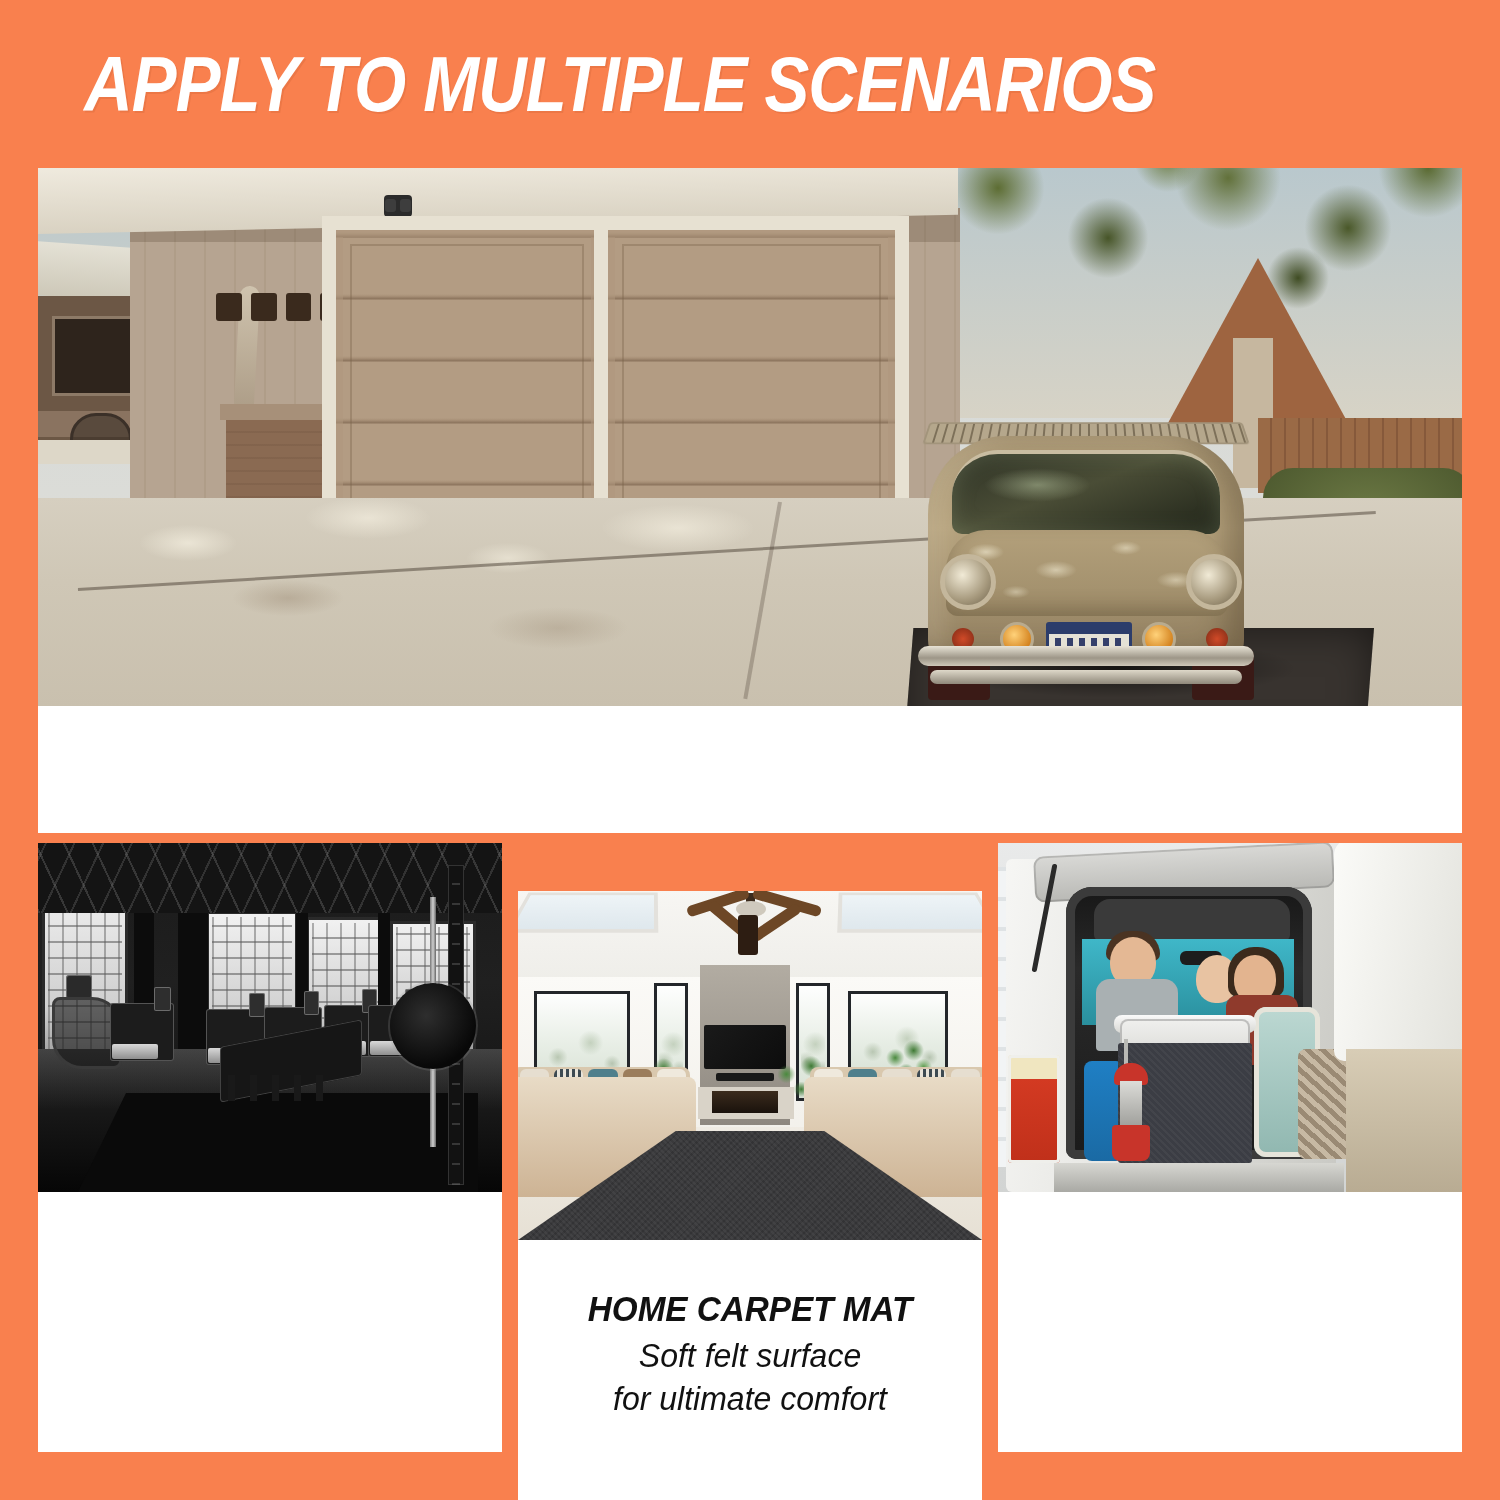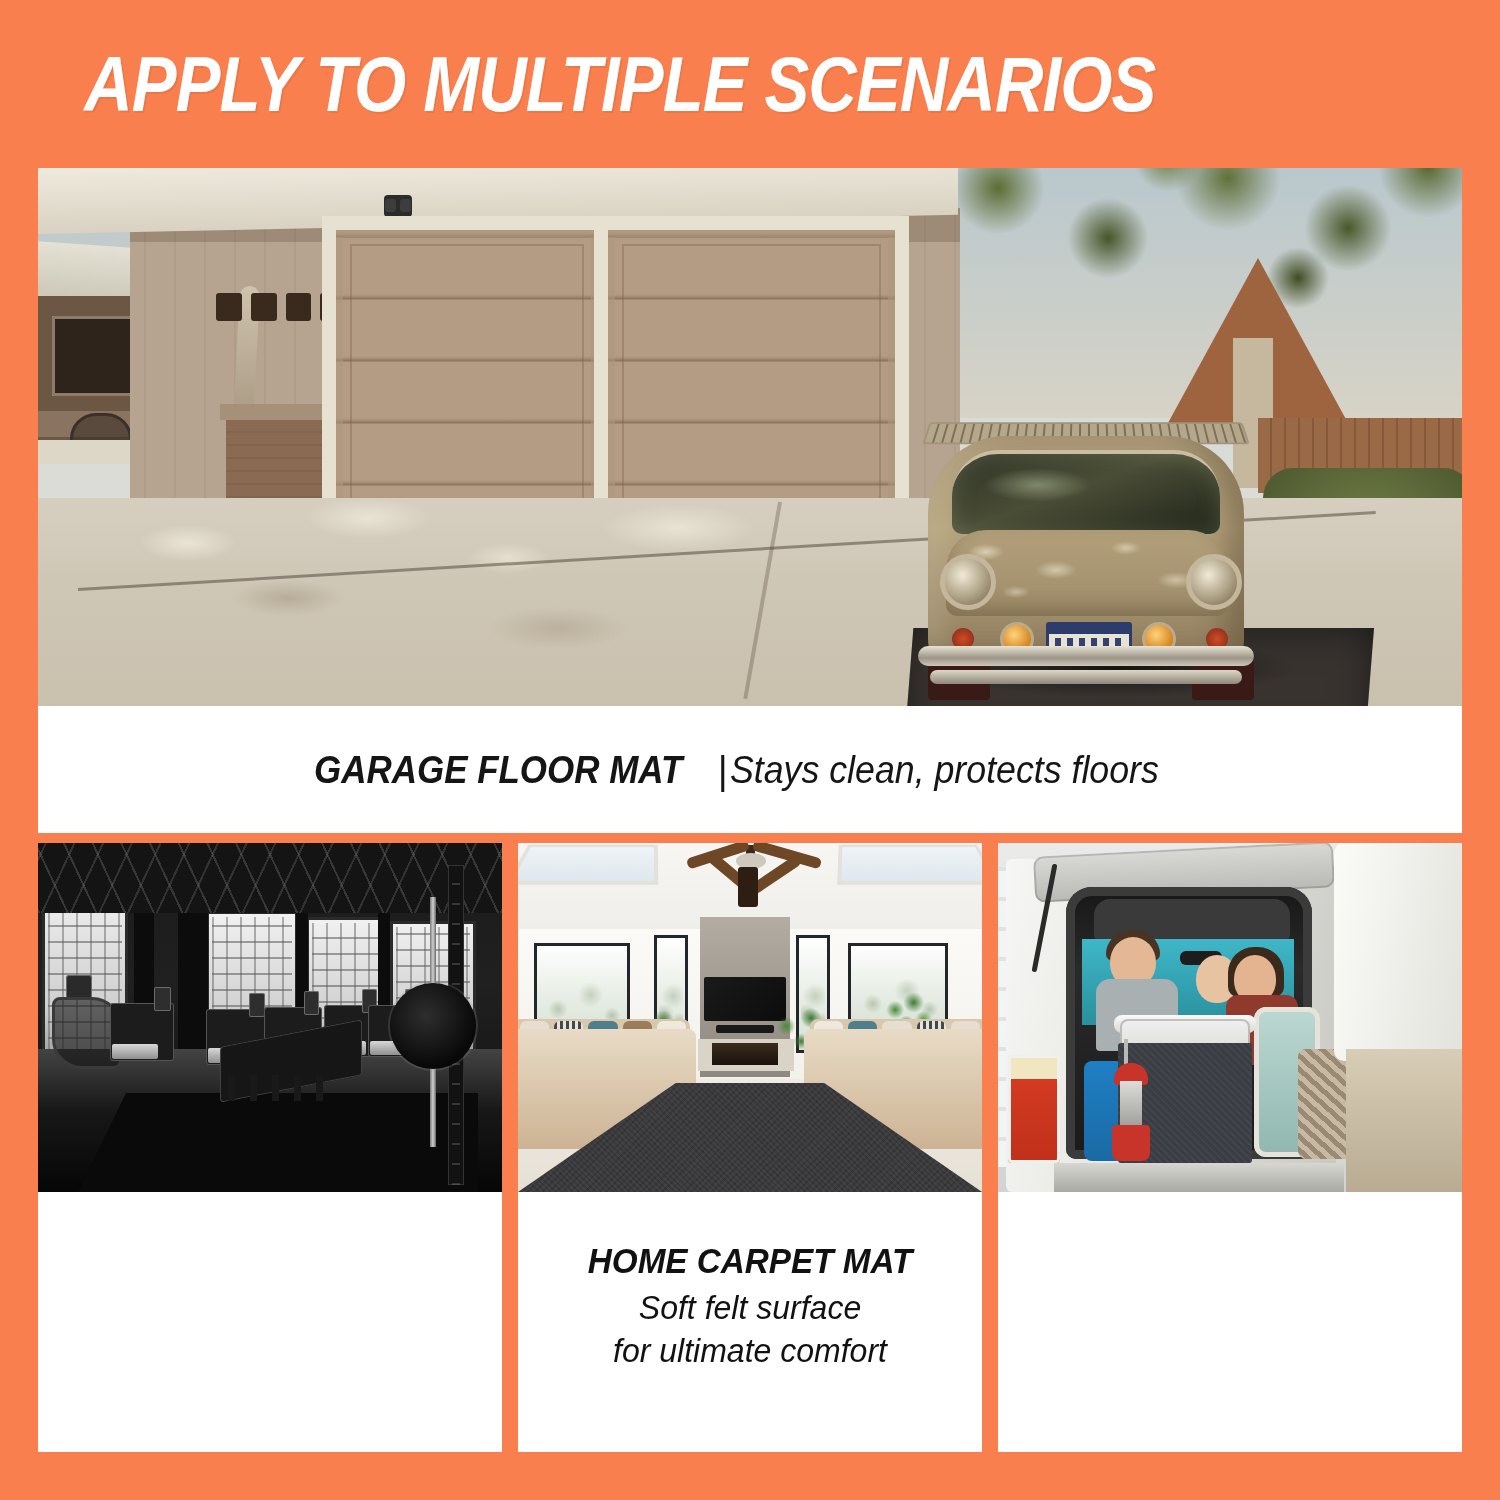--- a/index.html
+++ b/index.html
@@ -78,21 +78,21 @@
 
   
   .panel {
     position: absolute;
     top: 843px;
     width: 464px; height: 609px;
     background: #ffffff;
     overflow: hidden;
   }
   #panel-gym   { left: 38px; }
-  #panel-home  { left: 518px; }
+  #panel-home  { left: 518px; margin-top: 48px; }
   #panel-trunk { left: 998px; }
 
   .panel-photo {
     position: absolute;
     left: 0; top: 0;
     width: 464px; height: 349px;
     overflow: hidden;
   }
   .panel-caption {
     position: absolute;
@@ -831,25 +831,20 @@
       <div class="car-side" id="side-l"></div>
       <div class="car-side" id="side-r"></div>
       <div class="car-plate"></div>
       <div class="car-tire" id="tire-l"></div>
       <div class="car-tire" id="tire-r"></div>
       <div class="car-bumper"></div>
       <div class="car-bumper2"></div>
     </div>
   </div>
 
-  <div id="hero-caption-bar">
-    <div class="cap-line">
-      <span class="cap-strong">GARAGE FLOOR MAT</span><span class="cap-sep">|</span><span class="cap-light">Stays clean, protects floors</span>
-    </div>
-  </div>
 </div>
 
 <div class="panel" id="panel-gym">
   <div class="panel-photo">
     <div class="gy-bg"></div>
     <div class="gy-win" id="gy-w1"></div>
     <div class="gy-win" id="gy-w2"></div>
     <div class="gy-win" id="gy-w3"></div>
     <div class="gy-win" id="gy-w4"></div>
     <div class="gy-pillar" id="gy-p1"></div>

